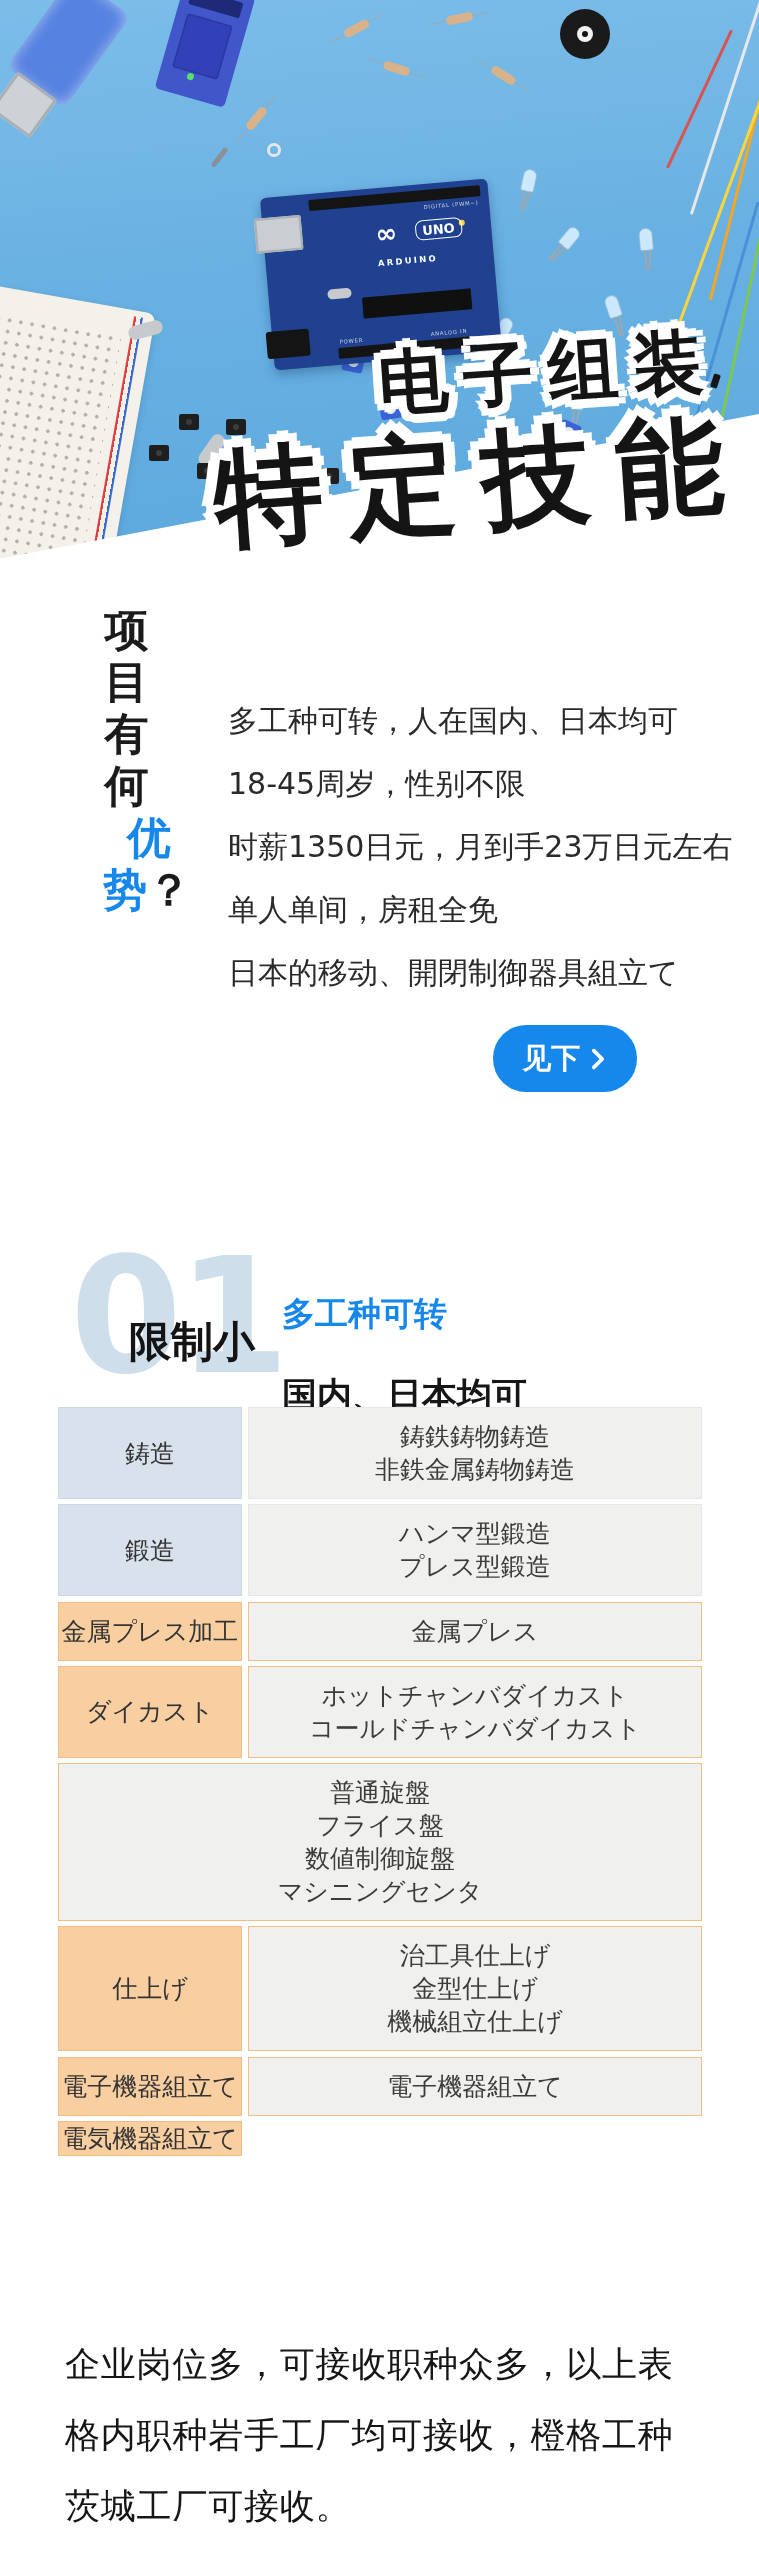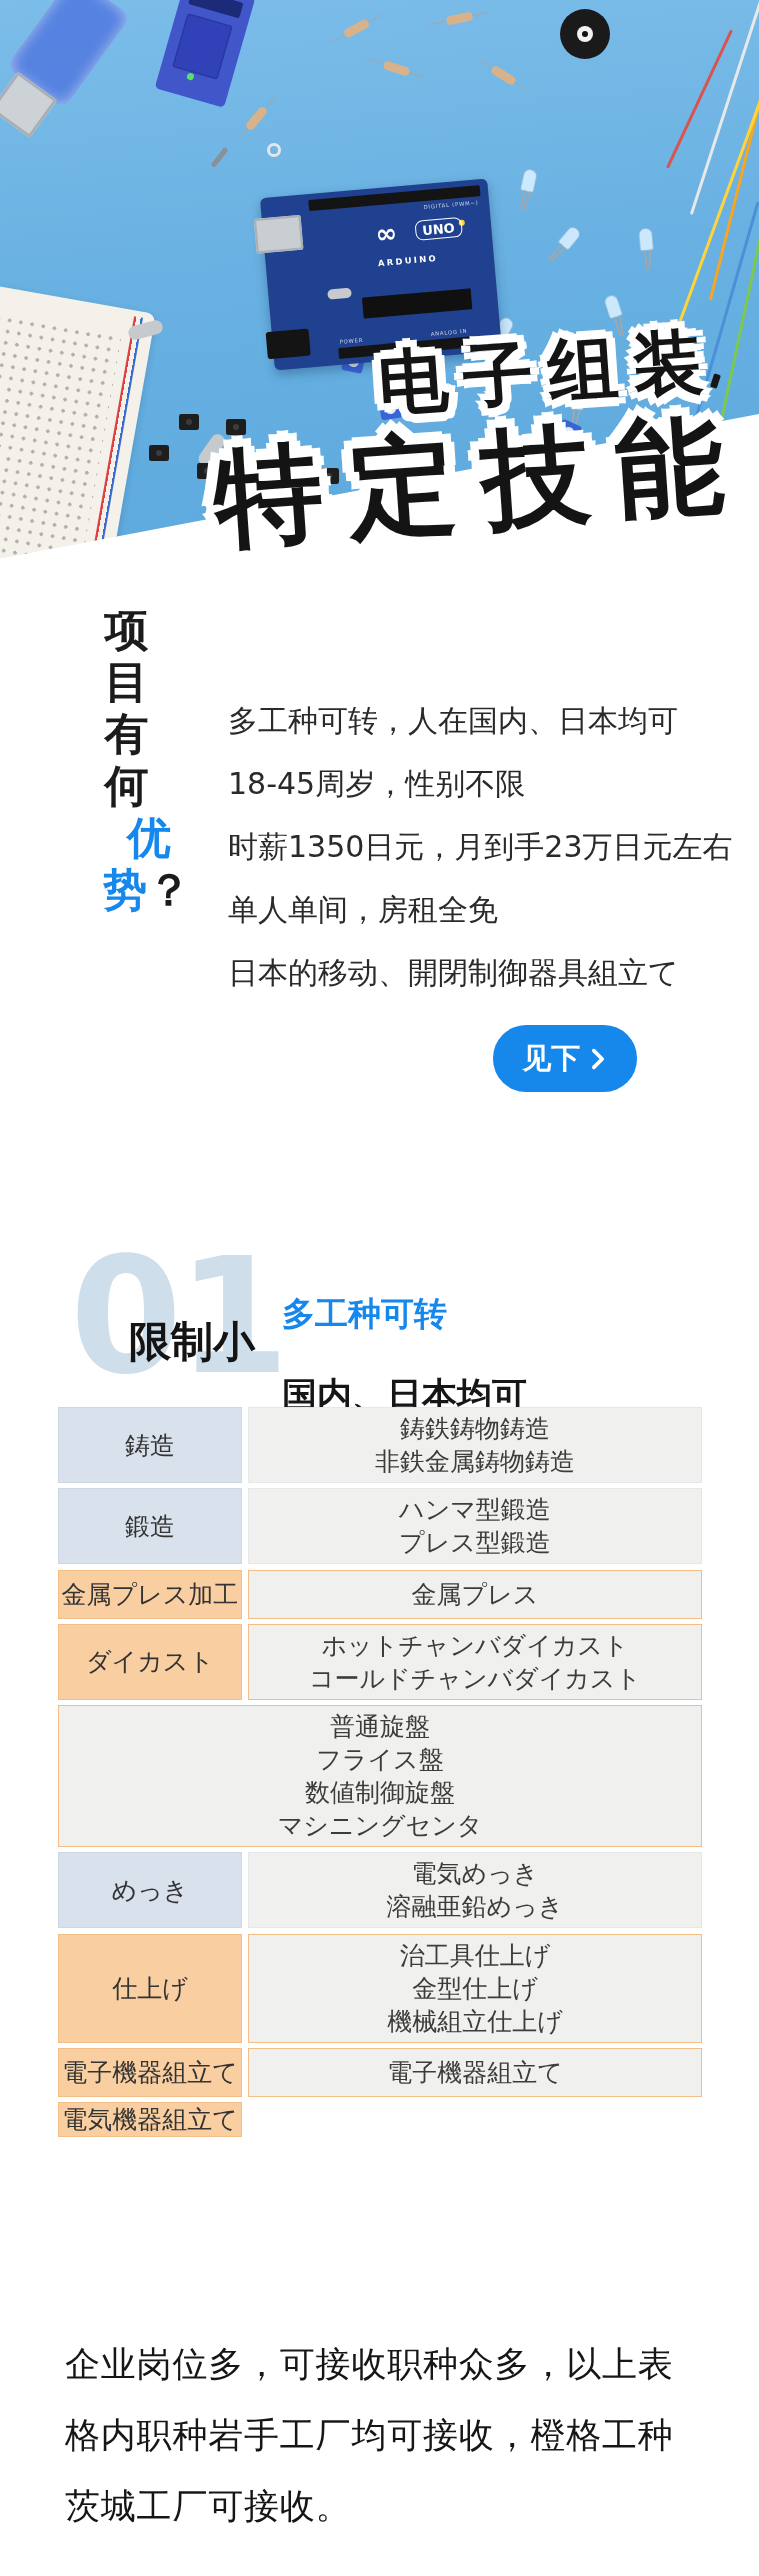--- a/index.html
+++ b/index.html
@@ -128,21 +128,21 @@
 
   
   .job-table{position:absolute;left:58px;top:1407px;width:644px;display:flex;
     flex-direction:column;gap:5.3px;}
   .trow{display:flex;gap:6px;align-items:stretch;}
   .tcat{flex:0 0 184px;display:flex;align-items:center;justify-content:center;
     font-size:25px;color:#333;text-align:center;}
   .trow.blue .tcat{background:var(--cell-blue-bg);border:0.8px solid var(--cell-blue-border);}
   .trow.orange .tcat{background:var(--cell-orange-bg);border:0.8px solid var(--cell-orange-border);}
   .titems{flex:1;display:flex;flex-direction:column;justify-content:center;align-items:center;
-    background:var(--cell-gray-bg);padding:4px 0;min-height:49px;}
+    background:var(--cell-gray-bg);padding:12px 0;min-height:49px;}
   .trow.blue .titems{border:0.8px solid var(--cell-gray-border);}
   .trow.orange .titems{border:0.8px solid var(--cell-orange-border);}
   .titem{font-size:25px;line-height:33px;color:#3c3c3c;text-align:center;}
 
   
   .footer-note{position:absolute;left:65px;top:2329px;width:644px;margin:0;
     font-size:35px;line-height:71px;color:#161616;letter-spacing:0.8px;}
 </style>
 </head>
 <body>
@@ -289,27 +289,20 @@
         </div>
       </div>
       <div class="trow orange">
         <div class="titems">
           <div class="titem">普通旋盤</div>
           <div class="titem">フライス盤</div>
           <div class="titem">数値制御旋盤</div>
           <div class="titem">マシニングセンタ</div>
         </div>
       </div>
-      <div class="trow blue">
-        <div class="tcat">めっき</div>
-        <div class="titems">
-          <div class="titem">電気めっき</div>
-          <div class="titem">溶融亜鉛めっき</div>
-        </div>
-      </div>
       <div class="trow orange">
         <div class="tcat">仕上げ</div>
         <div class="titems">
           <div class="titem">治工具仕上げ</div>
           <div class="titem">金型仕上げ</div>
           <div class="titem">機械組立仕上げ</div>
         </div>
       </div>
       <div class="trow orange">
         <div class="tcat">電子機器組立て</div>

